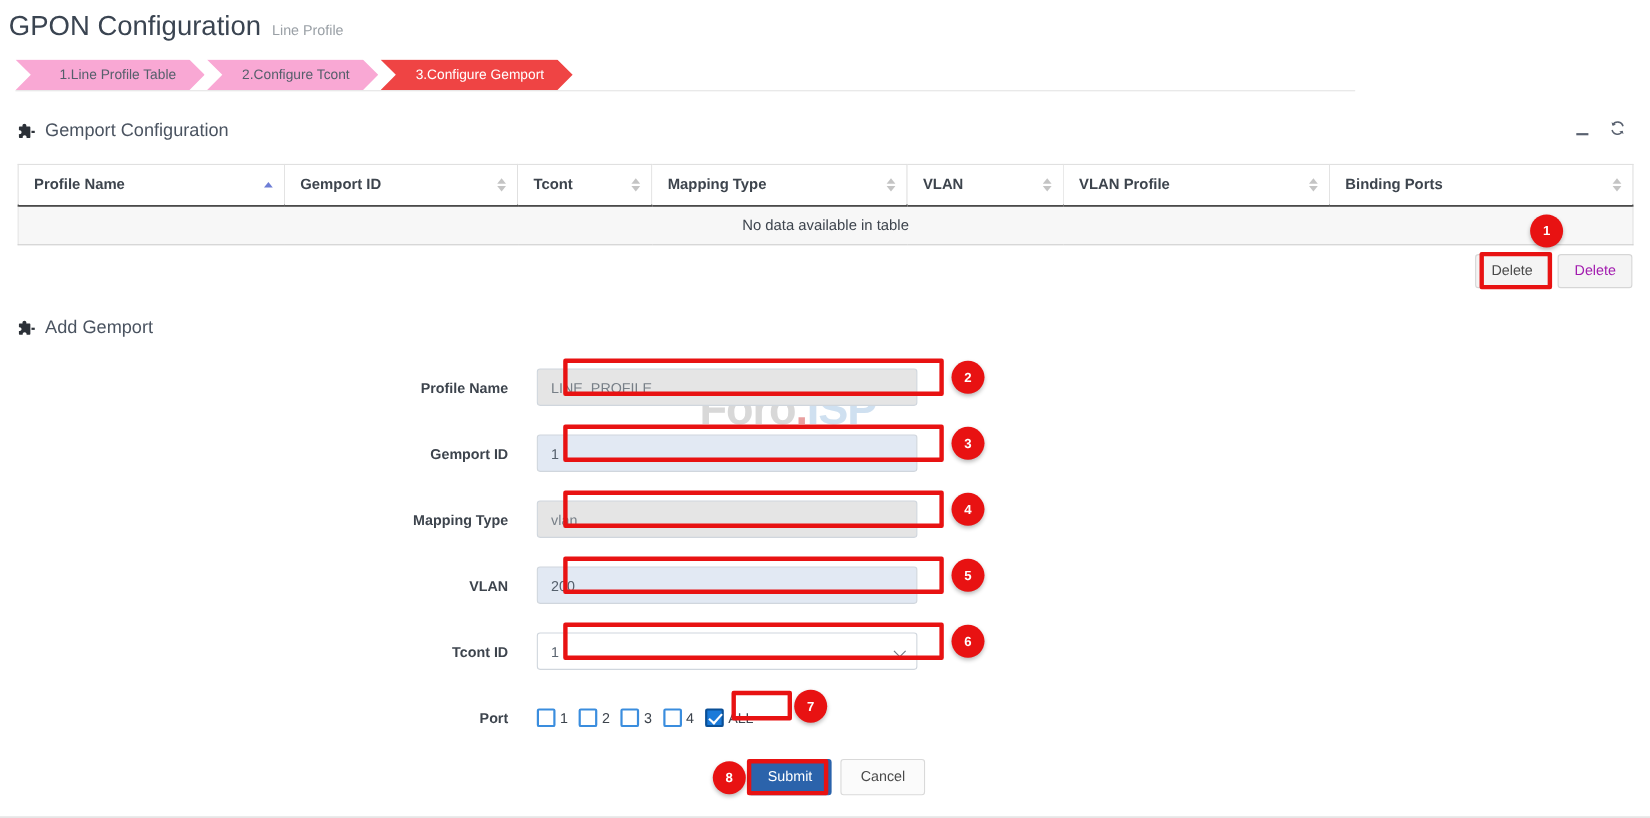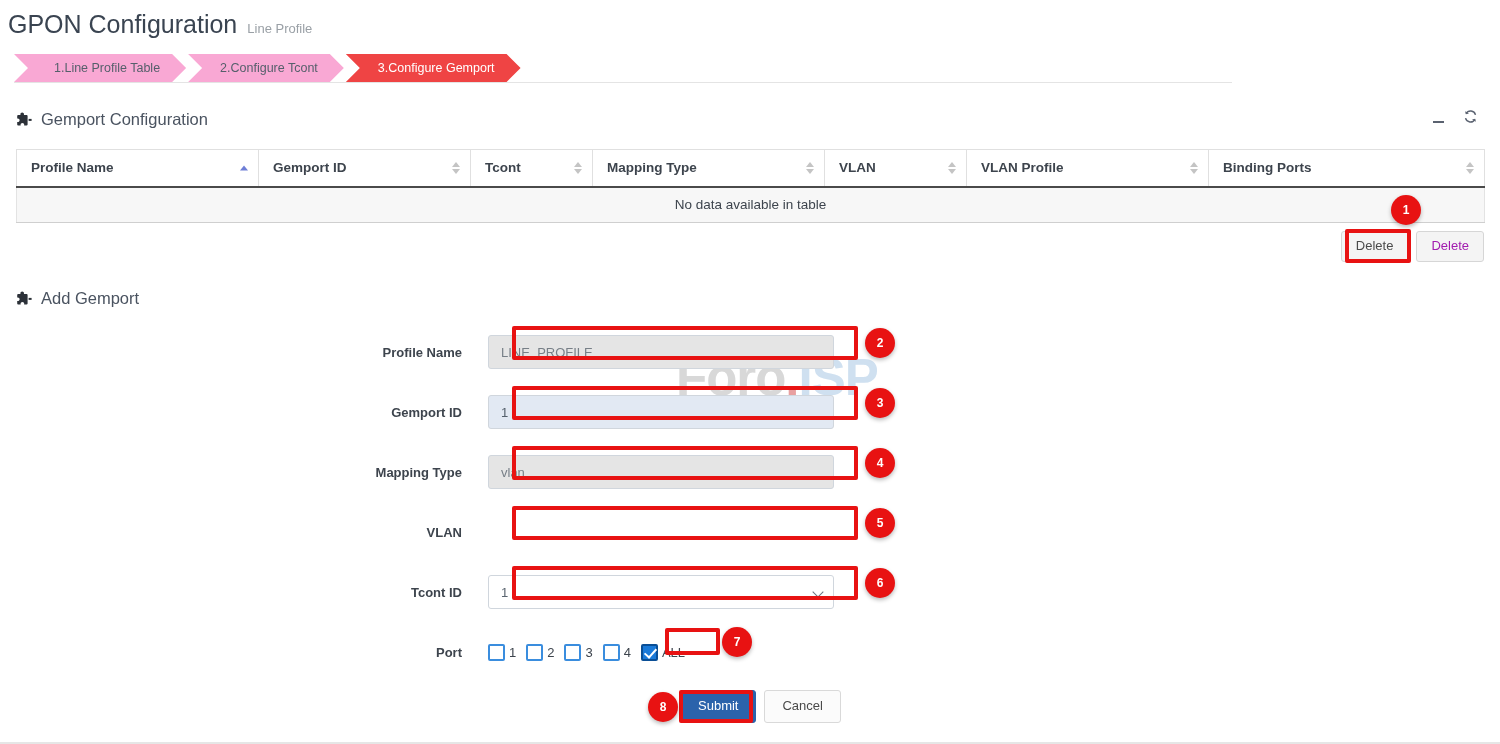--- a/index.html
+++ b/index.html
@@ -15,22 +15,22 @@
     position: relative;
     width: 1500px;
     height: 744px;
     background: #ffffff;
     border-bottom: 2px solid #e6e6e6;
   }
 
   
   .watermark {
     position: absolute;
-    left: 676px; top: 348px;
-    font-size: 51px;
+    left: 636px; top: 348px;
+    font-size: 41px;
     font-weight: bold;
     letter-spacing: -1px;
     z-index: 1;
     pointer-events: none;
     user-select: none;
   }
   .watermark .wm-a { color: #d8d8d8; }
   .watermark .wm-b { color: #cfe0f0; }
   .watermark .wm-dot { color: #e8a0a0; }
   .wm-wifi {
@@ -502,20 +502,23 @@
 
     <div class="frow">
       <div class="flabel">Mapping Type</div>
       <div class="fctl">
         <input class="inp readonly" readonly="" value="vlan" style="">
       </div>
     </div>
 
     <div class="frow">
       <div class="flabel">VLAN</div>
+      <div class="fctl">
+        <input class="inp" value="200" style="">
+      </div>
     </div>
 
     <div class="frow">
       <div class="flabel">Tcont ID</div>
       <div class="fctl">
         <div class="sel-wrap">
           <select class="inp">
             <option>1</option>
           </select>
           <span class="chev"></span>

